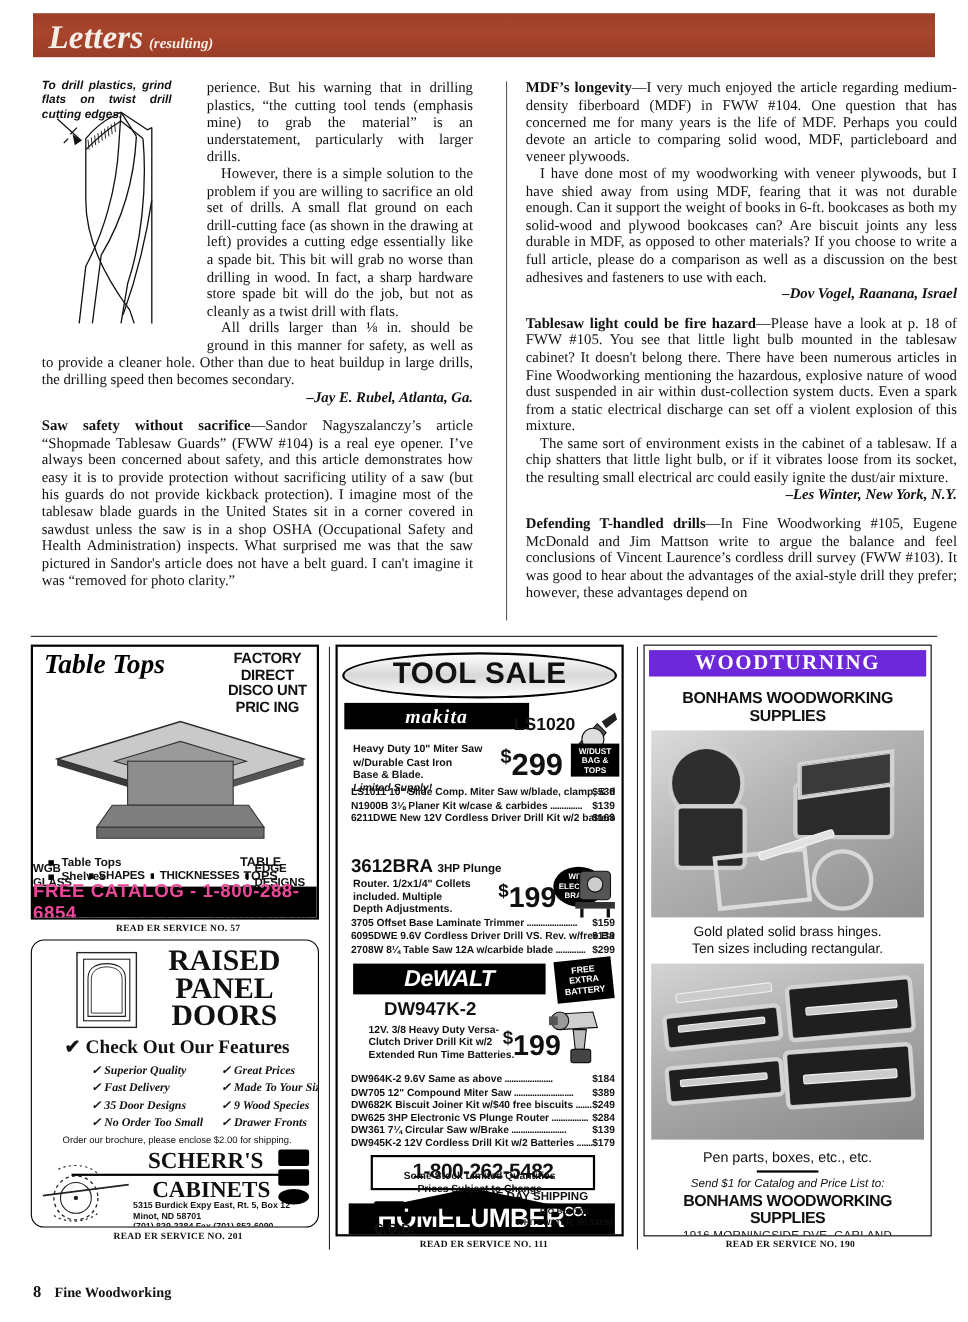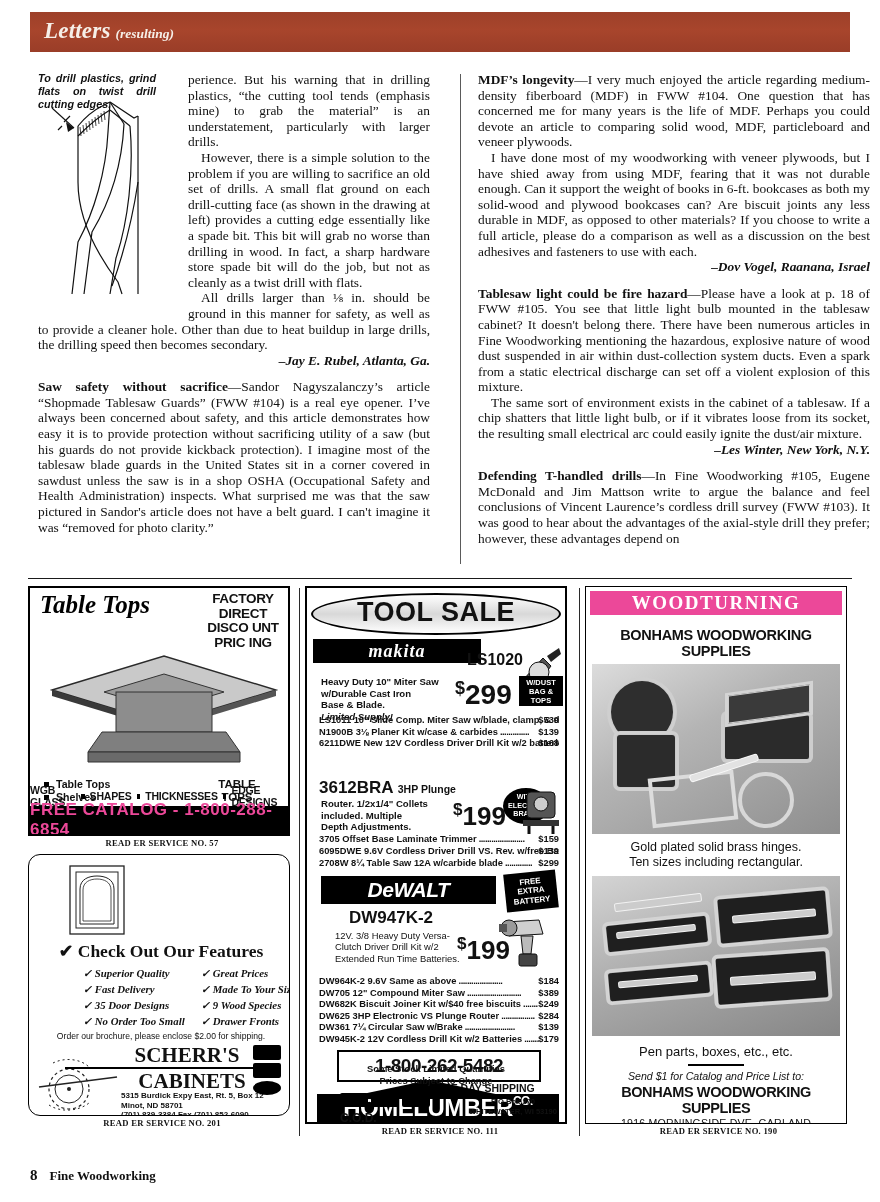--- a/index.html
+++ b/index.html
@@ -18,21 +18,21 @@
     position:absolute;left:30px;top:12px;width:820px;height:40px;
     background:linear-gradient(180deg,#9d4029 0%,#a8452c 45%,#9a3d28 100%);
   }
   .banner-inner{
     position:absolute;left:14px;top:6px;
     color:#f6efe8;
     white-space:nowrap;
   }
   .banner-title{
     font-family:"Liberation Serif", serif;
-    font-weight:bold;font-style:italic;font-size:23px;
+    font-weight:bold;font-style:italic;font-size:30px;
     letter-spacing:.2px;
   }
   .banner-cont{
     font-family:"Liberation Serif", serif;
     font-weight:bold;font-style:italic;font-size:13.5px;
     margin-left:5px;
   }
 
   
   .editorial{position:absolute;left:30px;top:72px;width:820px;height:495px;}
@@ -237,21 +237,21 @@
     position:absolute;left:14px;top:288px;width:175px;height:28px;background:#000;color:#fff;
     display:flex;align-items:center;justify-content:center;
     font-weight:bold;font-style:italic;font-size:21px;letter-spacing:-.5px;
   }
   .badge-batt{
     position:absolute;right:8px;top:284px;width:52px;height:38px;background:#000;color:#fff;
     font-weight:bold;font-size:8px;line-height:9.6px;text-align:center;
     display:flex;align-items:center;justify-content:center;transform:rotate(-6deg);
   }
   .dw-model{position:absolute;left:42px;top:320px;font-weight:bold;font-size:17px;}
-  .dw-desc{position:absolute;left:28px;top:342px;width:140px;font-weight:normal;font-size:9.4px;line-height:11.4px;}
+  .dw-desc{position:absolute;left:28px;top:342px;width:140px;font-weight:bold;font-size:9.4px;line-height:11.4px;}
   .price199b{position:absolute;left:150px;top:346px;font-weight:bold;font-size:26px;}
   .price199b .d{font-size:17px;vertical-align:super;}
   .drill-art{position:absolute;right:4px;top:320px;width:62px;height:62px;}
   .dw-list{
     position:absolute;left:12px;top:388px;width:240px;font-weight:bold;font-size:9.3px;line-height:11.6px;
   }
   .phone-box{
     position:absolute;left:30px;top:462px;width:200px;height:28px;border:2.5px solid #000;
     display:flex;align-items:center;justify-content:center;
     font-weight:bold;font-size:19px;letter-spacing:-.5px;
@@ -273,21 +273,21 @@
   .cod{font-weight:bold;font-size:12px;vertical-align:middle;}
   .hl-addr{position:absolute;right:8px;bottom:6px;text-align:center;font-weight:bold;font-size:7.6px;line-height:9.4px;}
 
   
   .ad-wt{
     position:relative;width:262px;height:538px;
     border:1.5px solid #000;background:#fff;box-sizing:border-box;overflow:hidden;
     font-family:"Liberation Sans", sans-serif;
   }
   .wt-title{
-    margin:4px 4px 12px 4px;height:24px;background:#ec4899;color:#fff;
+    margin:4px 4px 12px 4px;height:24px;background:#6d28d9;color:#fff;
     display:flex;align-items:center;justify-content:center;
     font-family:"Liberation Serif", serif;font-weight:bold;font-size:19px;letter-spacing:1.5px;
   }
   .wt-sub{
     text-align:center;font-weight:bold;font-size:14.5px;margin-top:4px;letter-spacing:-.3px;
   }
   .wt-photo1{margin:5px 6px 0 6px;height:170px;background:linear-gradient(150deg,#dcdcdc,#b4b4b4 40%,#8e8e8e 100%);position:relative;overflow:hidden;}
   .wt-cap1{text-align:center;font-size:12.5px;line-height:15px;margin-top:6px;}
   .wt-photo2{margin:6px 6px 0 6px;height:160px;background:linear-gradient(160deg,#d4d4d4,#a9a9a9 50%,#868686 100%);position:relative;overflow:hidden;}
   .wt-cap2{text-align:center;font-size:13px;margin-top:8px;}
@@ -450,20 +450,25 @@
       </div>
       <div class="rsline">READ ER SERVICE  NO. 57</div>
 
       <div class="ad-doors">
         <svg class="rp-door" viewBox="0 0 56 70">
           <rect x="1" y="1" width="54" height="68" fill="#fff" stroke="#222" stroke-width="1.3"></rect>
           <rect x="7" y="7" width="42" height="56" fill="#fff" stroke="#222" stroke-width="1"></rect>
           <path d="M11 24 C11 14 20 11 28 11 C36 11 45 14 45 24 L45 59 L11 59 Z" fill="#fff" stroke="#222" stroke-width="1"></path>
           <path d="M14 25 C14 17 21 14 28 14 C35 14 42 17 42 25 L42 56 L14 56 Z" fill="none" stroke="#222" stroke-width=".8"></path>
         </svg>
+        <div class="rp-head">
+          <div>RAISED</div>
+          <div>PANEL</div>
+          <div>DOORS</div>
+        </div>
         <div class="rp-check">✔ <span>Check Out Our Features</span></div>
         <div class="rp-feats">
           <span>✓ <span>Superior Quality</span></span>
           <span>✓ <span>Great Prices</span></span>
           <span>✓ <span>Fast Delivery</span></span>
           <span>✓ <span>Made To Your Size</span></span>
           <span>✓ <span>35 Door Designs</span></span>
           <span>✓ <span>9 Wood Species</span></span>
           <span>✓ <span>No Order Too Small</span></span>
           <span>✓ <span>Drawer Fronts</span></span>

